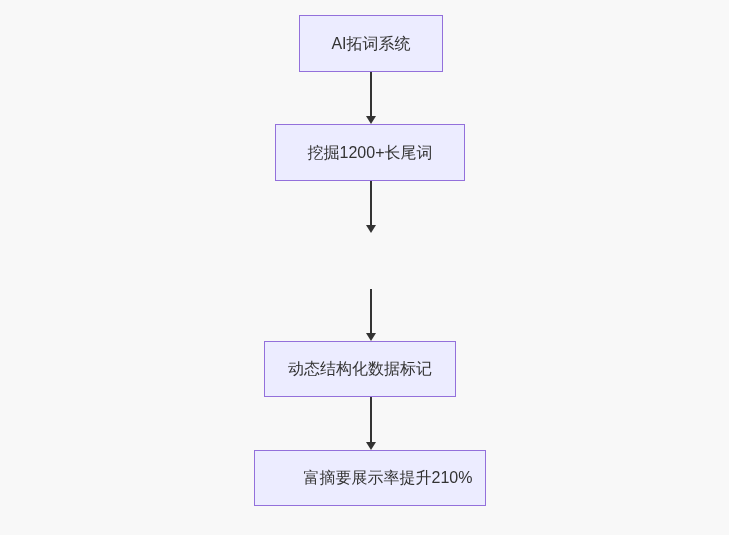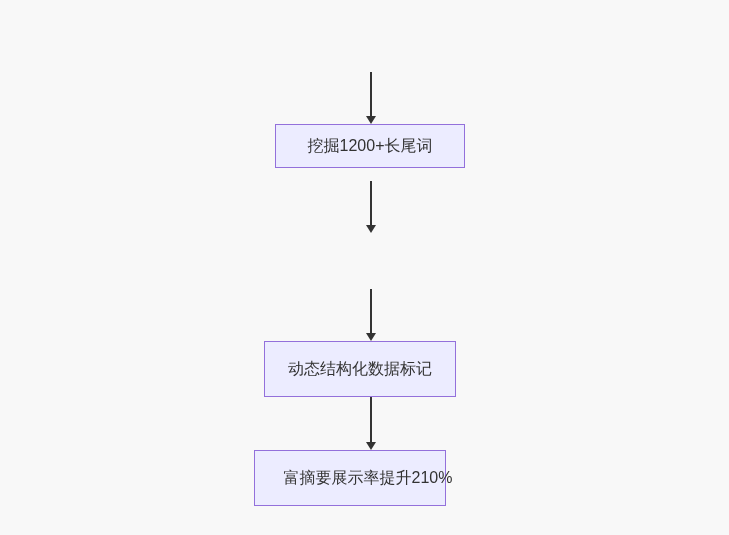--- a/index.html
+++ b/index.html
@@ -53,41 +53,42 @@
     border-left: 5px solid transparent;
     border-right: 5px solid transparent;
     border-top: 8px solid var(--arrow, #333333);
   }
 </style>
 </head>
 <body>
 
 <div class="canvas">
 
+  <div class="flow-node" style="left:299px; top:15px; width:144px; height:57px;">AI拓词系统</div>
 
   <div class="flow-arrow" style="left:371px; top:72px; height:52px;">
     <span class="shaft" style="height:44px;"></span>
     <span class="head"></span>
   </div>
 
-  <div class="flow-node" style="left:275px; top:124px; width:190px; height:44px;">挖掘1200+长尾词</div>
+  <div class="flow-node" style="left:275px; top:124px; width:190px; height:57px;">挖掘1200+长尾词</div>
 
   <div class="flow-arrow" style="left:371px; top:181px; height:52px;">
     <span class="shaft" style="height:44px;"></span>
     <span class="head"></span>
   </div>
 
 
   <div class="flow-arrow" style="left:371px; top:289px; height:52px;">
     <span class="shaft" style="height:44px;"></span>
     <span class="head"></span>
   </div>
 
   <div class="flow-node" style="left:264px; top:341px; width:192px; height:56px;">动态结构化数据标记</div>
 
   <div class="flow-arrow" style="left:371px; top:397px; height:53px;">
     <span class="shaft" style="height:45px;"></span>
     <span class="head"></span>
   </div>
 
-  <div class="flow-node" style="left:254px; top:450px; width:192px; height:56px;padding-left:36px;">富摘要展示率提升210%</div>
+  <div class="flow-node" style="left:254px; top:450px; width:232px; height:56px;padding-left:36px;">富摘要展示率提升210%</div>
 
 </div>
 
 </body></html>

